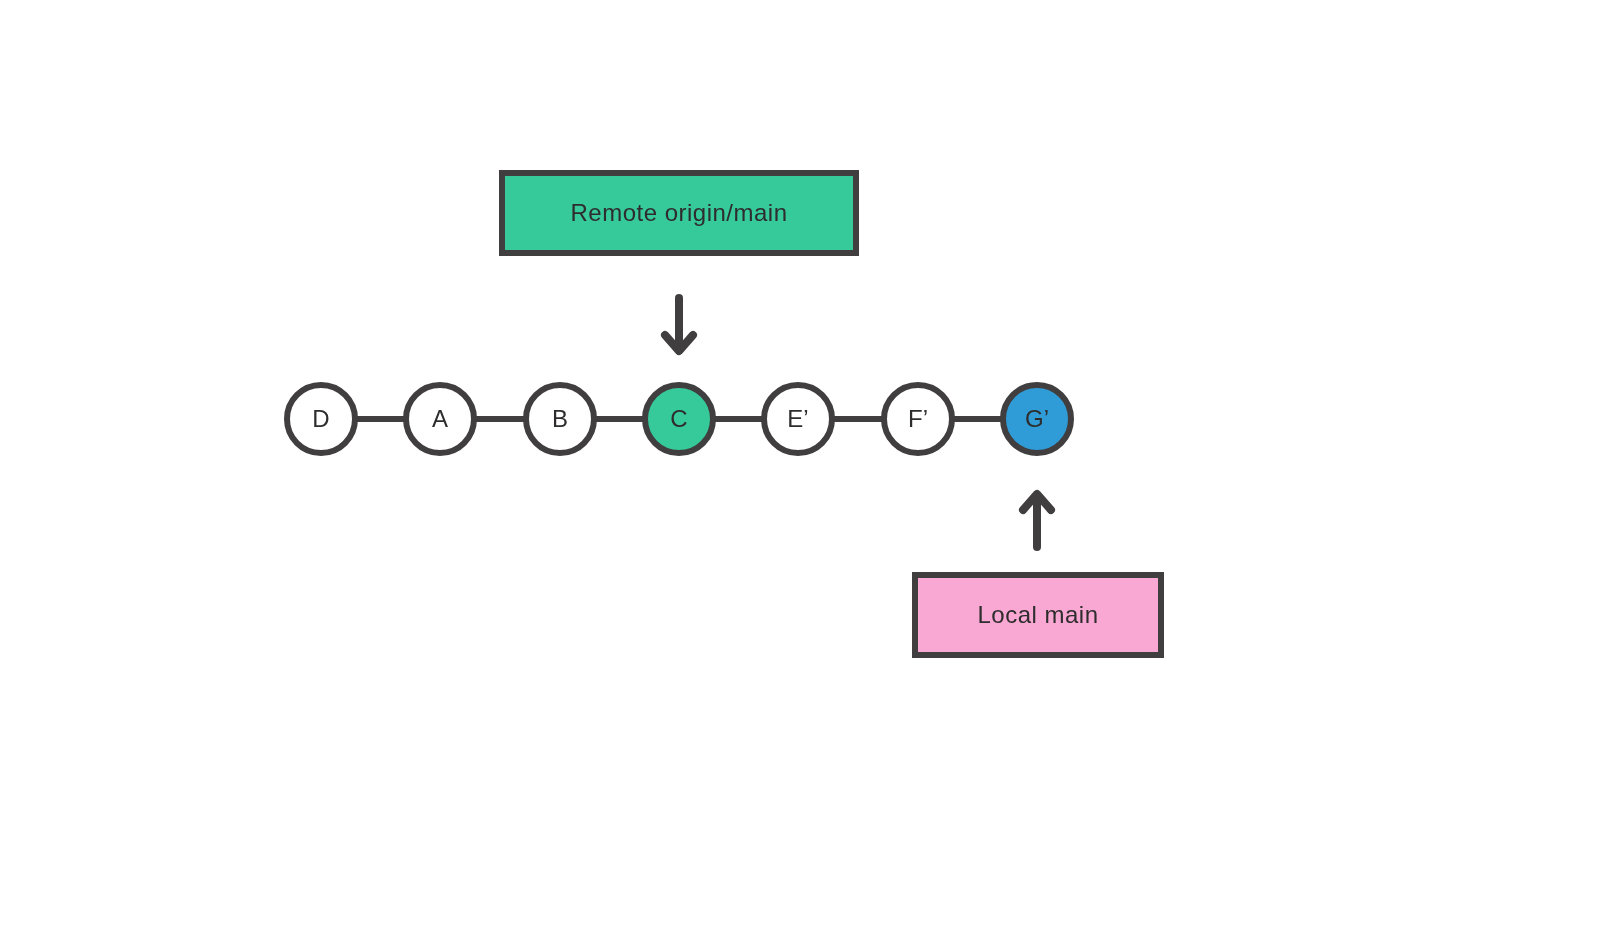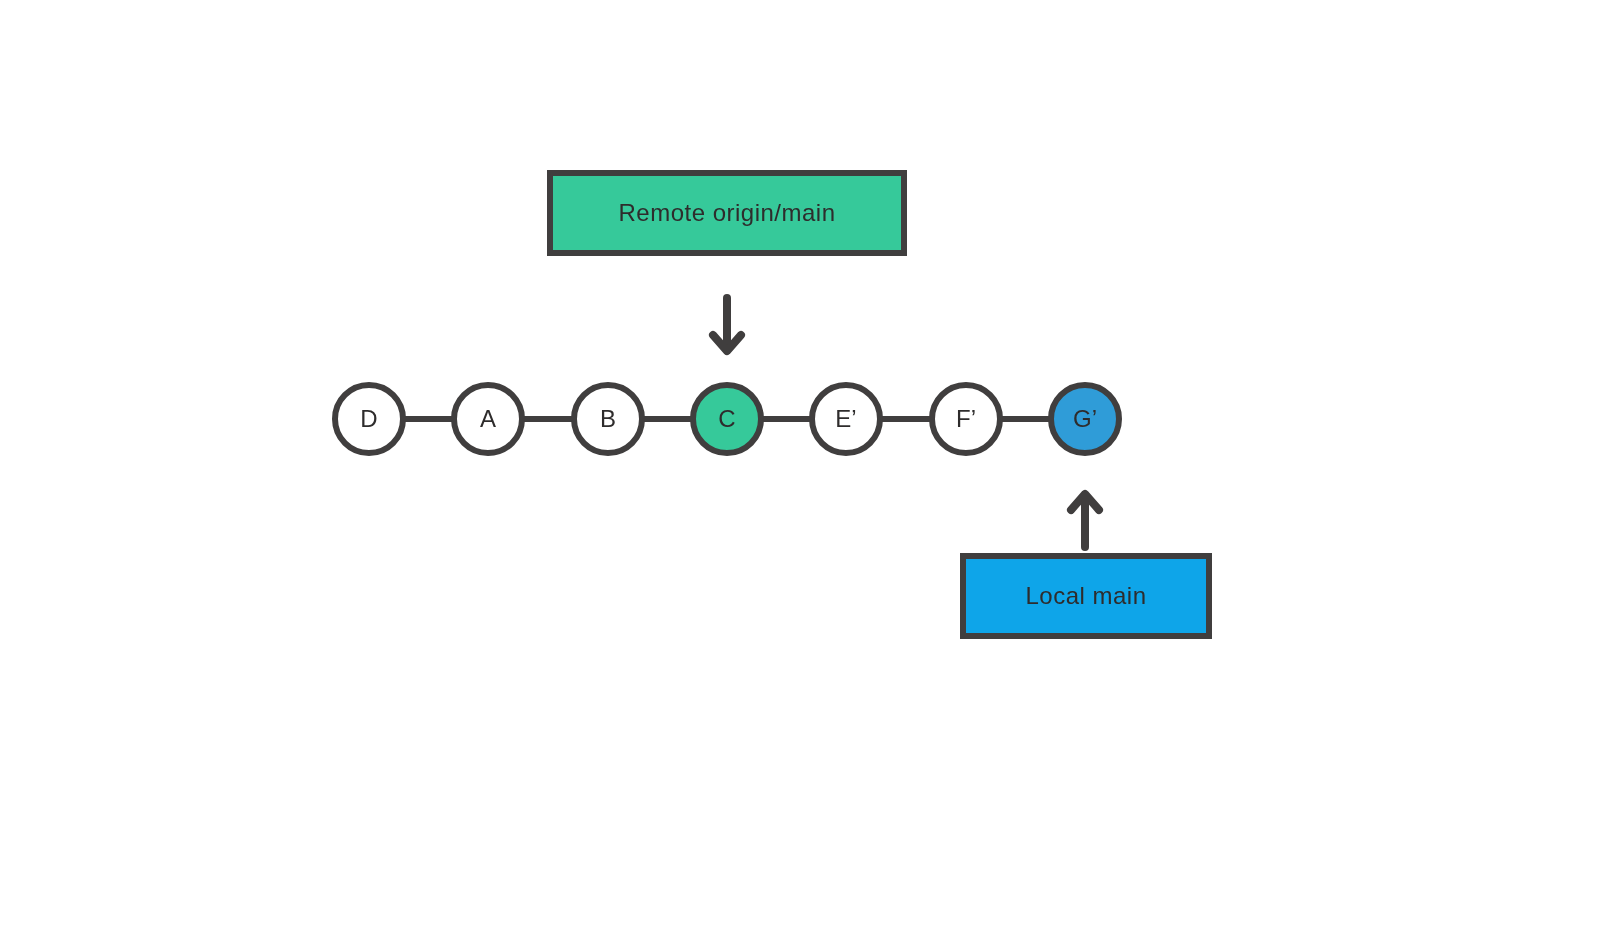--- a/index.html
+++ b/index.html
@@ -8,21 +8,20 @@
     width: 1600px;
     height: 929px;
     background: #ffffff;
     font-family: "Helvetica Neue", Helvetica, Arial, sans-serif;
     overflow: hidden;
   }
   .canvas {
     position: relative;
     width: 1288px;
     height: 929px;
-    margin-left: 48px;
   }
   .label-box {
     position: absolute;
     border: 6px solid #403e3e;
     display: flex;
     align-items: center;
     justify-content: center;
     font-size: 24px;
     color: #2e2c2c;
     letter-spacing: 0.5px;
@@ -53,21 +52,21 @@
 </style>
 </head>
 <body>
 
 <div class="canvas">
 
   <div class="label-box" id="remote-box" style="left: 499px; top: 170px; width: 360px; height: 86px; background: rgb(54, 201, 154);">
     <span>Remote origin/main</span>
   </div>
 
-  <div class="label-box" id="local-box" style="left: 912px; top: 553px; width: 252px; height: 86px; background: #0ea5e9;">
+  <div class="label-box" id="local-box" style="left: 912px; top: 572px; width: 252px; height: 86px; background: #f9a8d4;">
     <span>Local main</span>
   </div>
 
   <svg class="arrow" id="arrow-down" width="40" height="70" viewBox="0 0 40 70" style="left: 659px; top: 293px;">
     <line x1="20" y1="5" x2="20" y2="50" stroke="#403e3e" stroke-width="8" stroke-linecap="round"></line>
     <polyline points="6,42 20,58 34,42" fill="none" stroke="#403e3e" stroke-width="8" stroke-linecap="round" stroke-linejoin="round"></polyline>
   </svg>
 
   <svg class="arrow" id="arrow-up" width="40" height="70" viewBox="0 0 40 70" style="left: 1017px; top: 482px;">
     <polyline points="6,28 20,12 34,28" fill="none" stroke="#403e3e" stroke-width="8" stroke-linecap="round" stroke-linejoin="round"></polyline>

